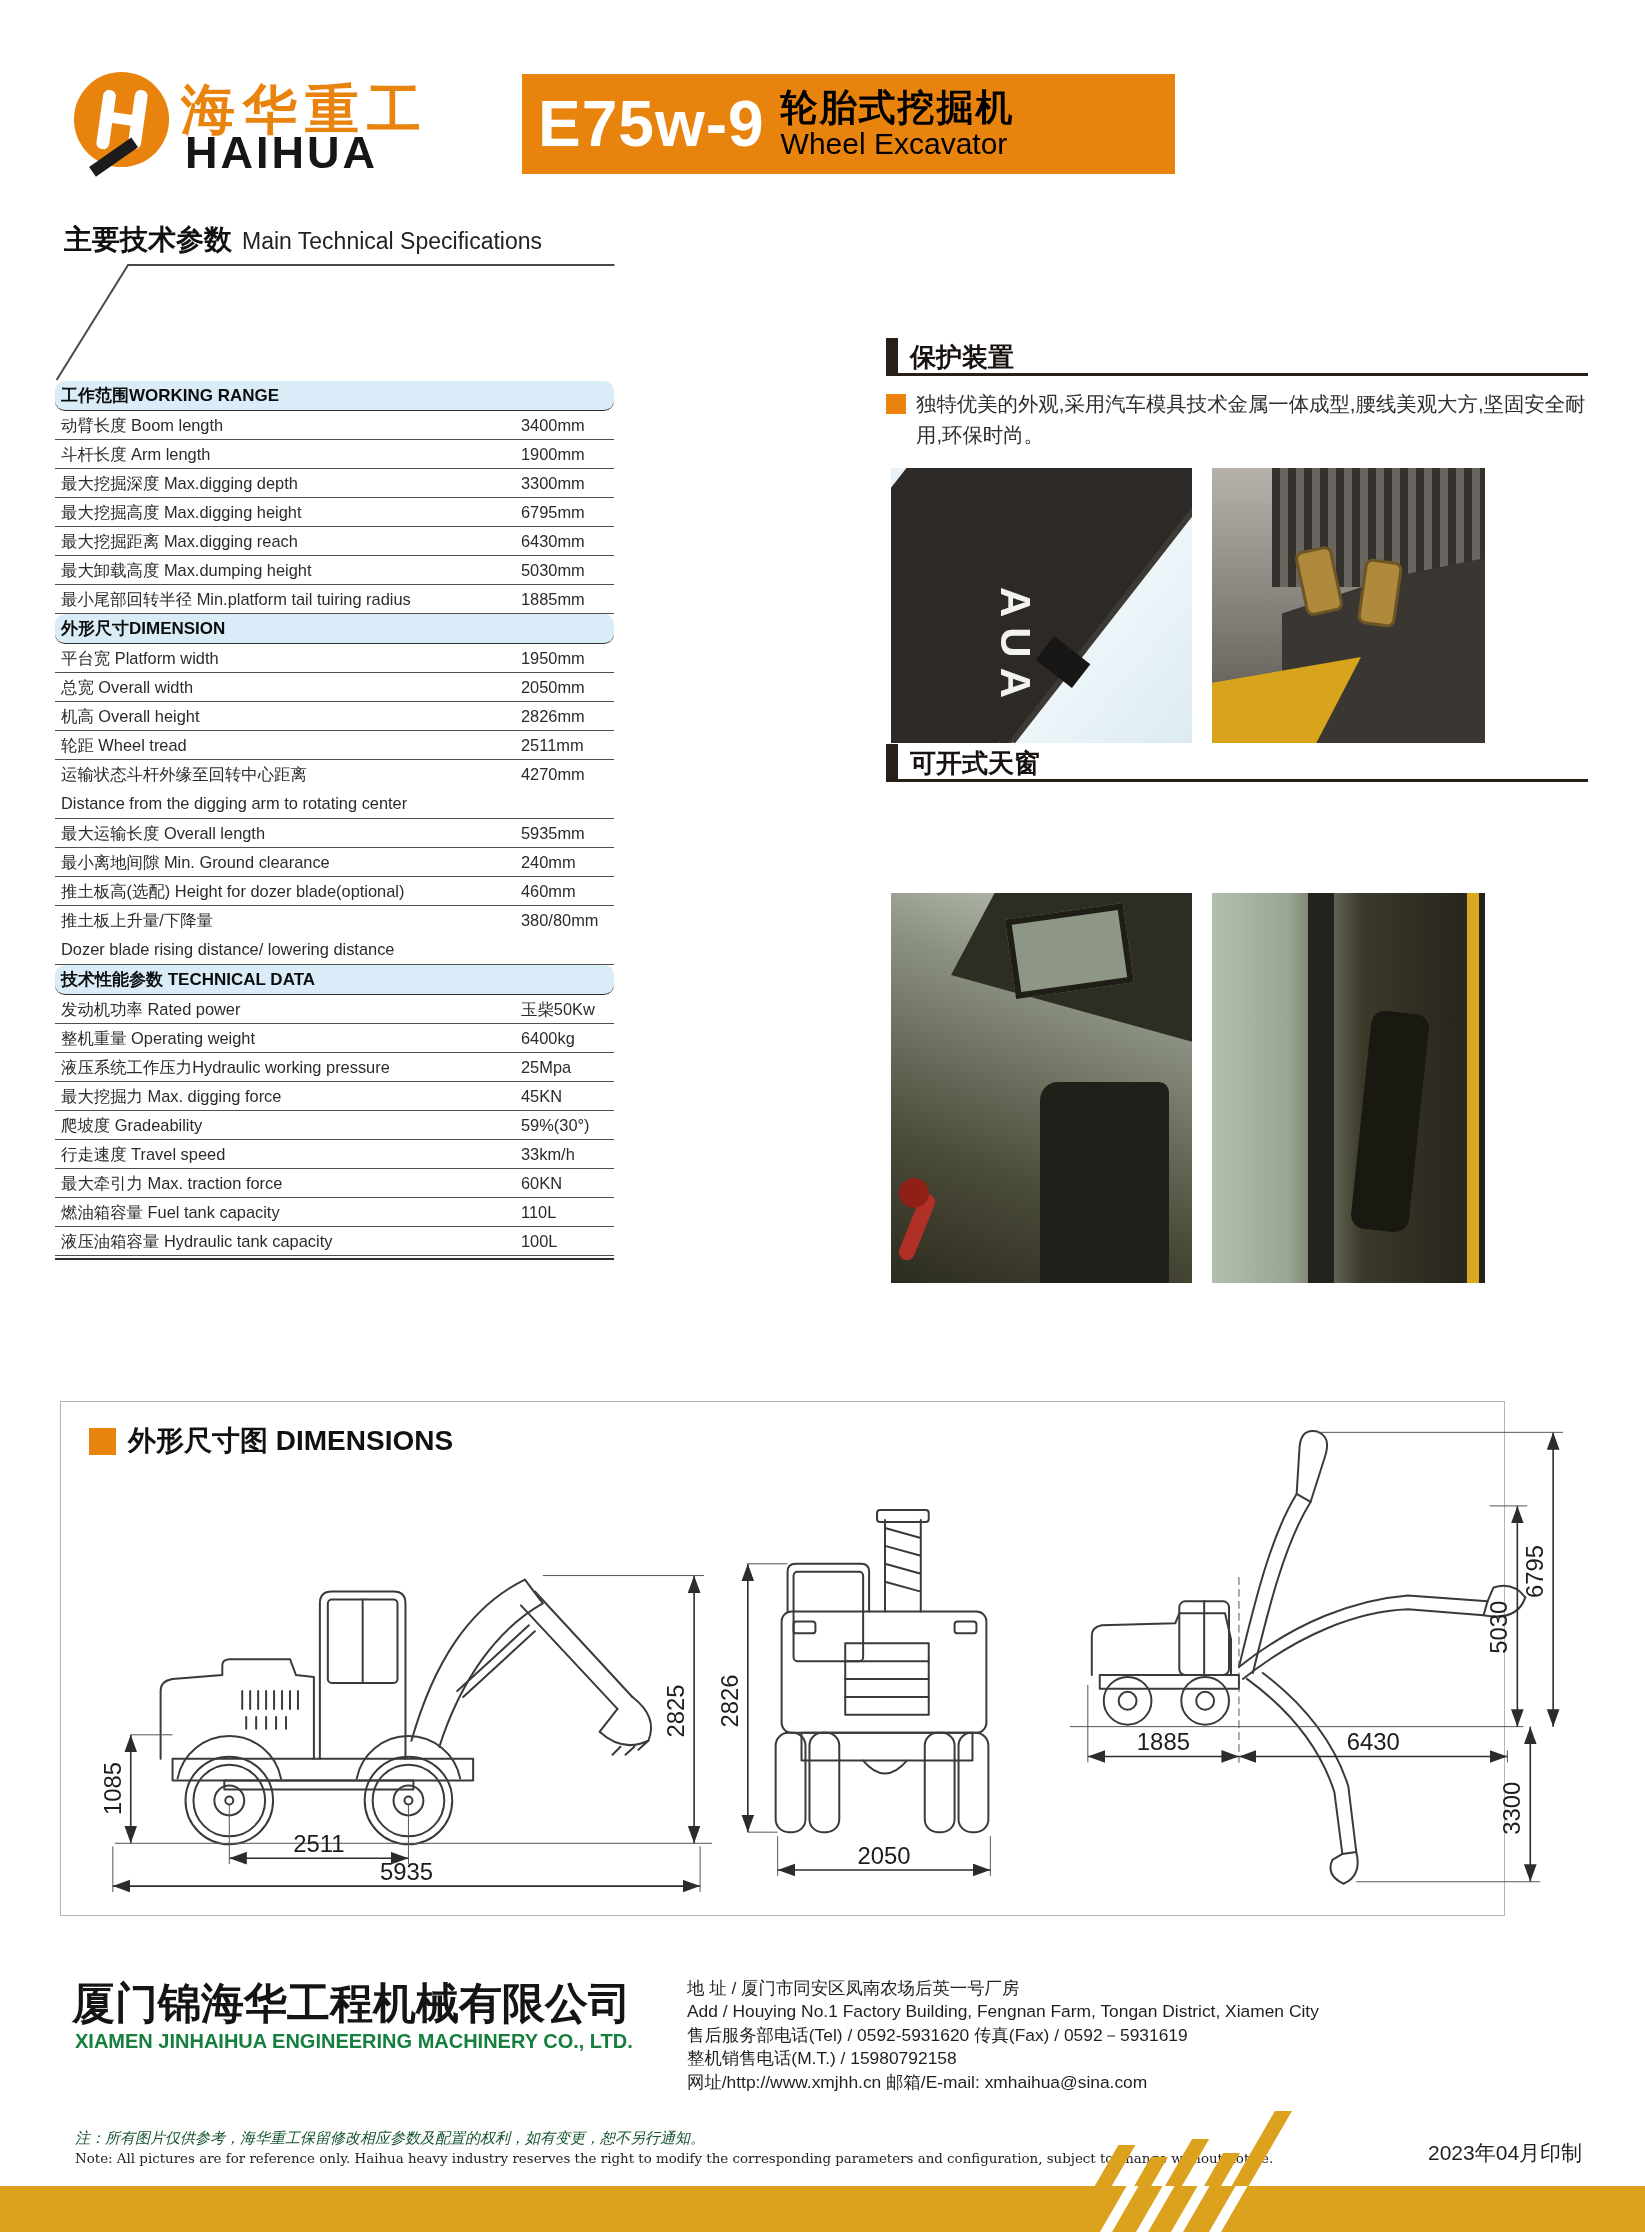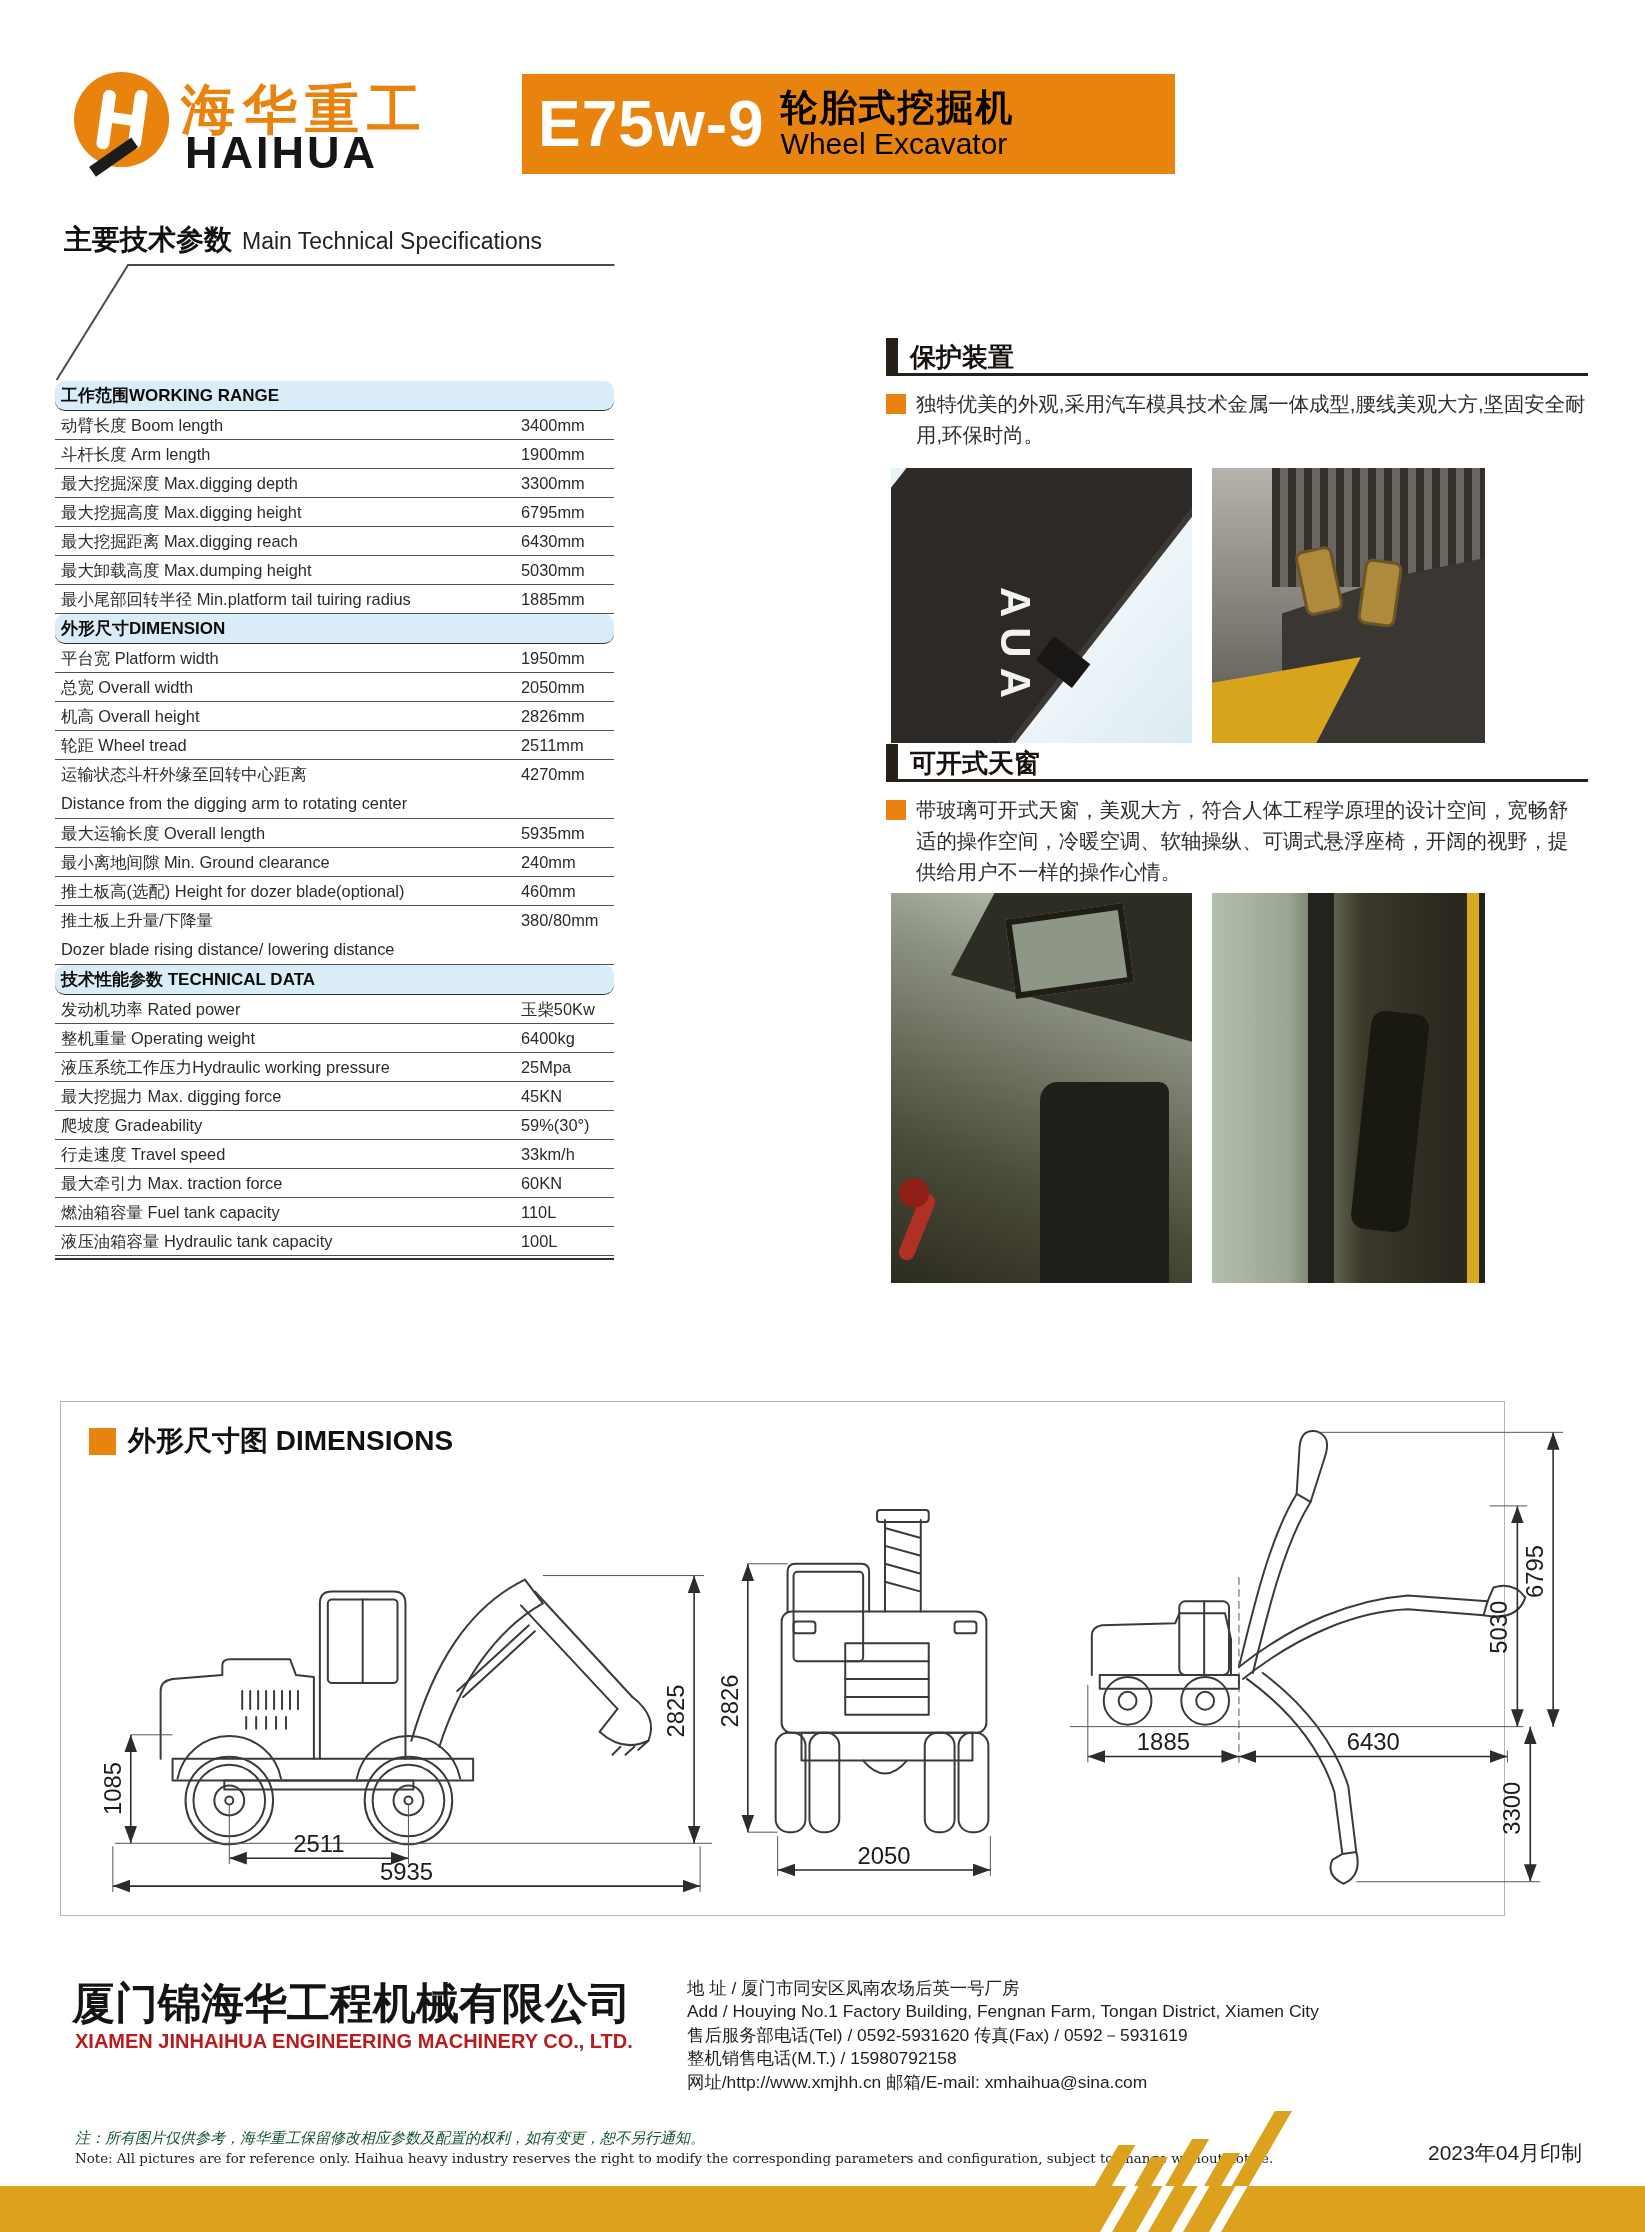--- a/index.html
+++ b/index.html
@@ -86,21 +86,21 @@
   #dwg-side{left:14px;top:78px;}
   #dwg-rear{left:657px;top:78px;}
   #dwg-range{left:997px;top:14px;}
   .art{stroke:#3a3a3a;stroke-width:2;fill:none;stroke-linejoin:round;stroke-linecap:round;}
   .thin{stroke:#555;stroke-width:1;fill:none;}
   .dim{stroke:#2c2c2c;stroke-width:1.6;fill:none;}
   .dimtext{font-size:24px;fill:#1c1c1c;font-family:"Liberation Sans",sans-serif;}
 
   
   #company-cn{position:absolute;left:72px;top:1975px;font-size:43px;font-weight:900;color:#141414;white-space:nowrap;}
-  #company-en{position:absolute;left:75px;top:2030px;font-size:20px;font-weight:bold;color:#b91c1c;white-space:nowrap;}
+  #company-en{position:absolute;left:75px;top:2030px;font-size:20px;font-weight:bold;color:#15803d;white-space:nowrap;}
   #contacts{position:absolute;left:687px;top:1977px;width:896px;font-size:17.4px;line-height:23.4px;color:#1f1f1f;}
   #contacts div{white-space:nowrap;}
   #note-cn{position:absolute;left:75px;top:2129px;font-size:15px;color:#14532d;font-family:"DejaVu Serif",serif;font-style:italic;white-space:nowrap;}
   #note-en{position:absolute;left:75px;top:2151px;font-size:13.4px;color:#222;font-family:"DejaVu Serif",serif;white-space:nowrap;}
   #print-date{position:absolute;left:1385px;top:2139px;font-size:21px;color:#1f1f1f;white-space:nowrap;margin-left:43px;}
   #gold-bar{position:absolute;left:0;top:2186px;width:1646px;height:47px;background:#DCA21D;}
   #slashes{position:absolute;left:1083px;top:2105px;width:279px;height:127px;}
   #slashes .gs{position:absolute;width:17px;background:#DCA21D;transform:skewX(-30deg);}
   #slashes .ws{position:absolute;width:12px;background:#ffffff;transform:skewX(-30deg);top:81px;height:47px;}
 </style>
@@ -270,24 +270,20 @@
     <div class="machine"></div>
     <div class="floor"></div>
     <div class="clamp1"></div>
     <div class="clamp2"></div>
   </div>
 
   <div id="feat2" class="feat">
     <div class="hd">
       <div class="bar"></div>
       <div class="t">可开式天窗</div>
-    </div>
-    <div class="body">
-      <div class="sq"></div>
-      <div class="tx">带玻璃可开式天窗，美观大方，符合人体工程学原理的设计空间，宽畅舒适的操作空间，冷暖空调、软轴操纵、可调式悬浮座椅，开阔的视野，提供给用户不一样的操作心情。</div>
     </div>
   </div>
 
   <div class="photo" id="photo3">
     <div class="roof"></div>
     <div class="sky"></div>
     <div class="seat"></div>
     <div class="lever"></div>
     <div class="knob"></div>
   </div>

